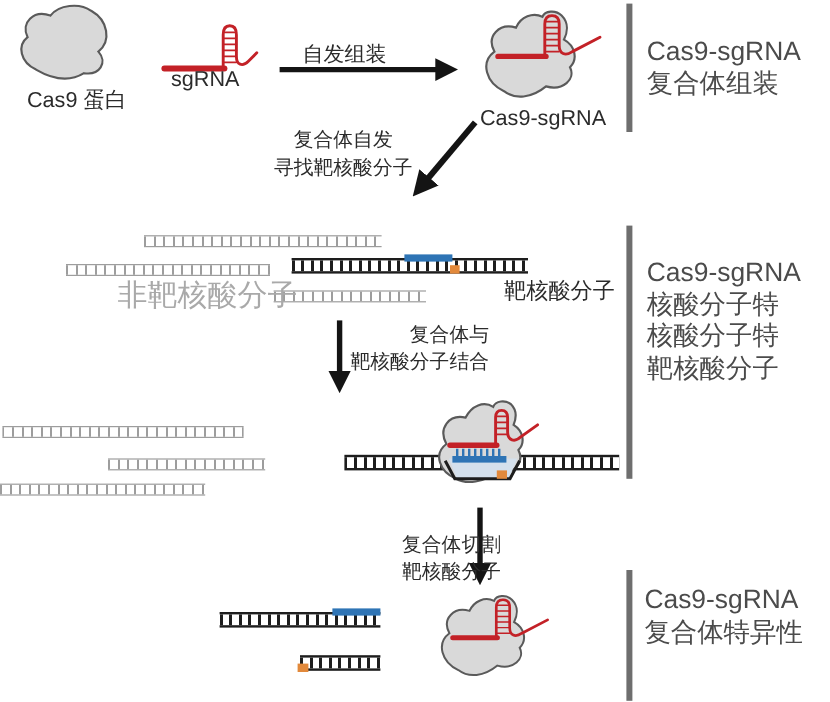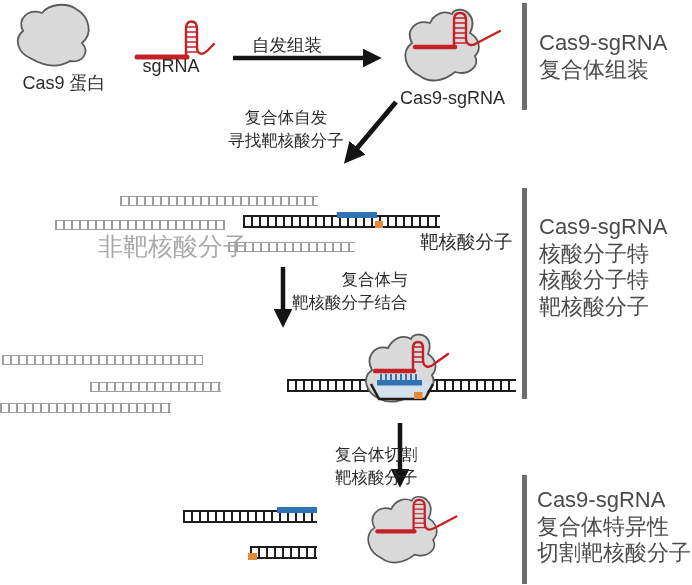--- a/index.html
+++ b/index.html
@@ -161,16 +161,15 @@
   <div class="lbl stage" style="left:539px; top:214px;">
     <div>Cas9-sgRNA</div>
     <div>核酸分子特</div>
     <div>核酸分子特</div>
     <div>靶核酸分子</div>
   </div>
 
   <div class="lbl stage" style="left:537px; top:487px;">
     <div>Cas9-sgRNA</div>
     <div>复合体特异性</div>
-    <div>切割靶核酸分子</div>
   </div>
 
 </div>
 
 </body></html>

